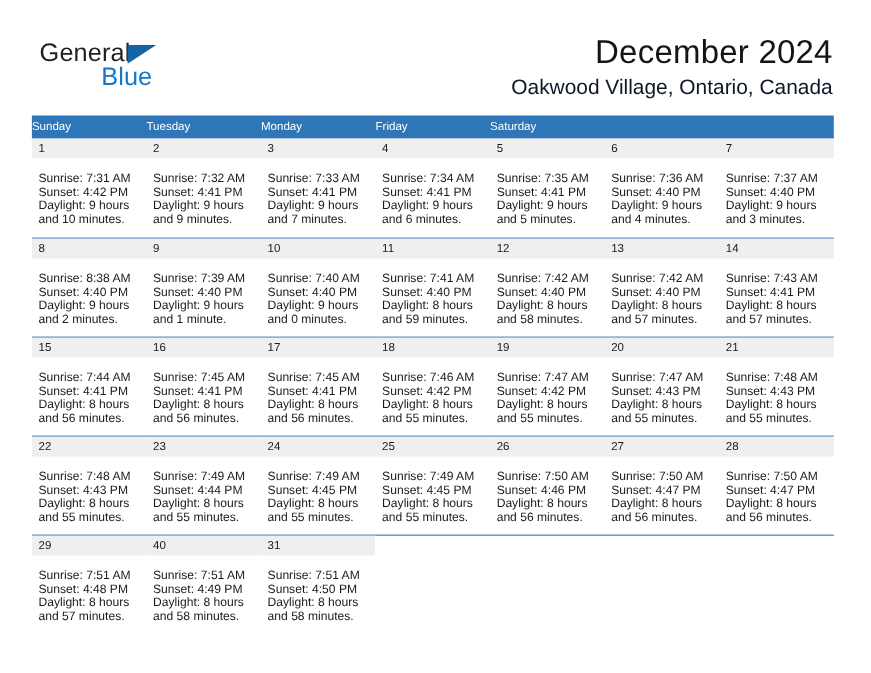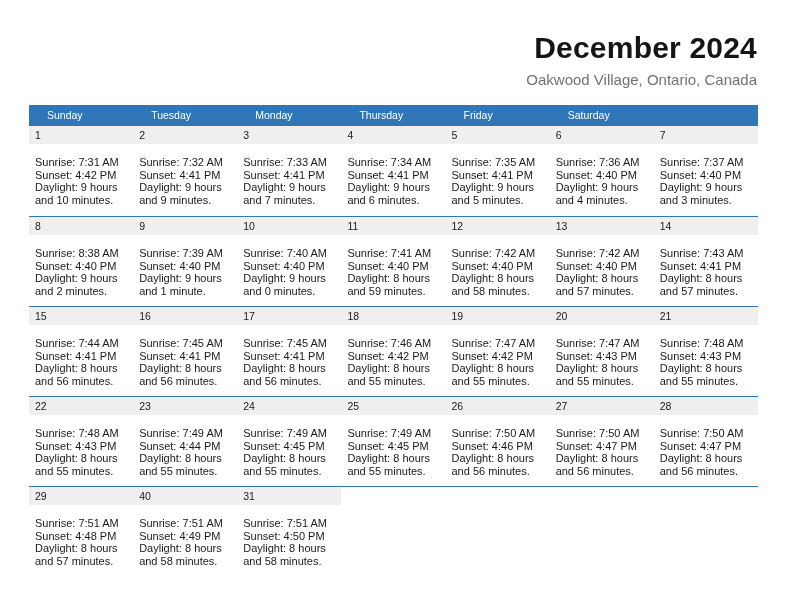--- a/index.html
+++ b/index.html
@@ -63,28 +63,28 @@
     line-height: 26px;
   }
   .title-block {
     position: absolute;
     right: 35px;
     top: 30px;
     text-align: right;
   }
   .month-title {
     font-size: 30px;
-    font-weight: bold;
+    font-weight: normal;
     color: #151515;
     line-height: 36px;
     letter-spacing: 0.2px;
   }
   .location-title {
-    font-size: 15px;
-    color: #737373;
+    font-size: 19px;
+    color: #0f172a;
     line-height: 22px;
     margin-top: 3px;
   }
 
   
   .calendar {
     position: absolute;
     left: 29px;
     top: 105px;
     width: 729px;
@@ -92,21 +92,21 @@
   .weekday-row {
     display: flex;
     background: #2e76b8;
     height: 21px;
   }
   .weekday-cell {
     width: 104.14px;
     color: #ffffff;
     font-size: 10.5px;
     line-height: 21px;
-    padding-left: 18px;
+    padding-left: 0;
     box-sizing: border-box;
     white-space: nowrap;
   }
   .week-row {
     display: flex;
     height: 90px;
     border-top: 1.6px solid #2e76b8;
     box-sizing: border-box;
   }
   .week-row.first {
@@ -140,35 +140,39 @@
     white-space: nowrap;
   }
 </style>
 </head>
 <body>
 
 <div class="page">
 
   <div class="header">
 
+    <div class="logo">
+      <span class="logo-general">General</span>
+      <span class="logo-triangle"></span>
+      <span class="logo-blue">Blue</span>
+    </div>
 
     <div class="title-block">
       <div class="month-title">December 2024</div>
       <div class="location-title">Oakwood Village, Ontario, Canada</div>
     </div>
 
   </div>
 
   <div class="calendar">
 
     <div class="weekday-row">
       <div class="weekday-cell">Sunday</div>
       <div class="weekday-cell">Tuesday</div>
       <div class="weekday-cell">Monday</div>
-      <div class="weekday-cell">Thursday</div>
       <div class="weekday-cell">Friday</div>
       <div class="weekday-cell">Saturday</div>
     </div>
 
     <div class="week-row first">
       <div class="day-cell">
         <div class="day-number">1</div>
         <div class="day-body">
           <div>Sunrise: 7:31 AM</div>
           <div>Sunset: 4:42 PM</div>

